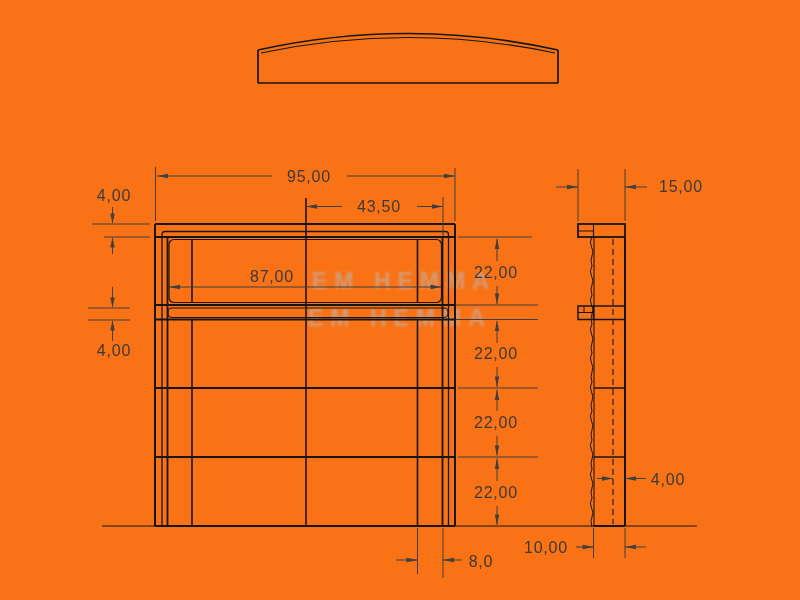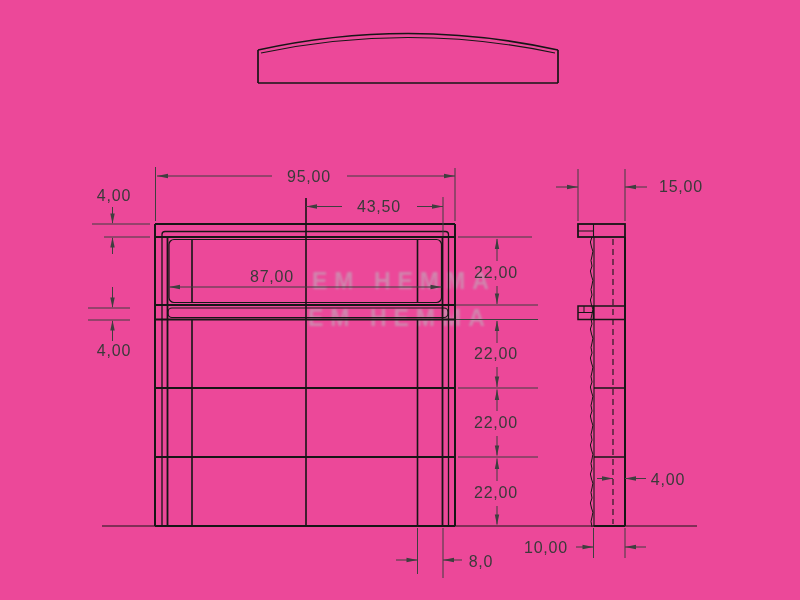--- a/index.html
+++ b/index.html
@@ -1,16 +1,16 @@
 <!DOCTYPE html>
 <html><head>
 <meta charset="utf-8">
 <style>
   html,body{margin:0;padding:0;background:#ffffff;}
-  .stage{position:relative;width:800px;height:600px;background:#ec4899;overflow:hidden;
+  .stage{position:relative;width:800px;height:600px;background:#f97316;overflow:hidden;
          font-family:"Liberation Sans", sans-serif;}
   svg{position:absolute;left:0;top:0;}
   .vline{stroke:#161616;fill:none;}
   .dline{stroke:#3f3f3f;fill:none;stroke-width:1;}
   .dtext{fill:#3a3a3a;font-size:16px;letter-spacing:0.8px;font-family:"Liberation Sans",sans-serif;}
   .ahead{fill:#3f3f3f;stroke:none;}
   .wm{fill:#b9b9bf;font-size:23px;font-weight:bold;letter-spacing:7px;opacity:.55;
       filter:blur(1.3px);font-family:"Liberation Sans",sans-serif;}
 </style>
 </head>

